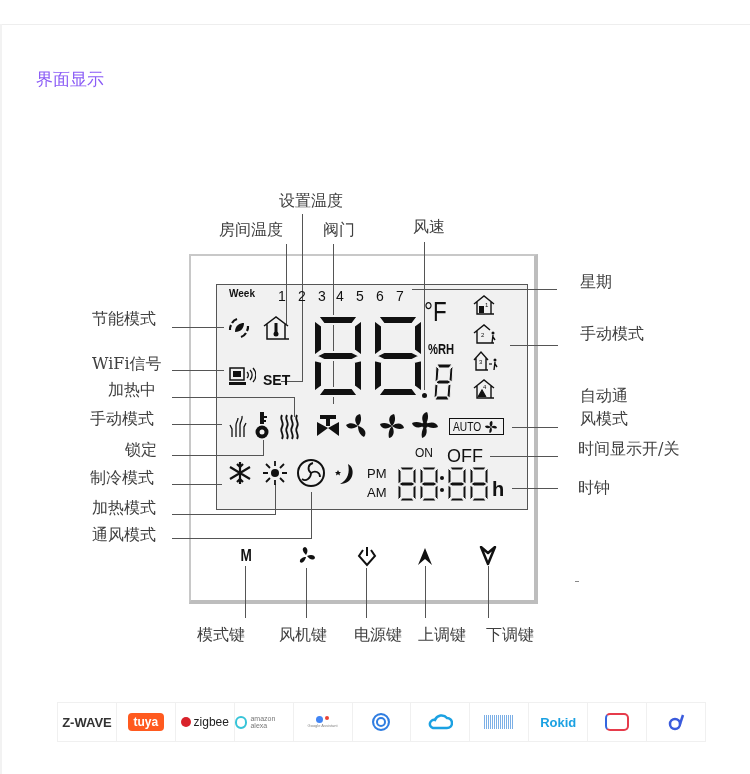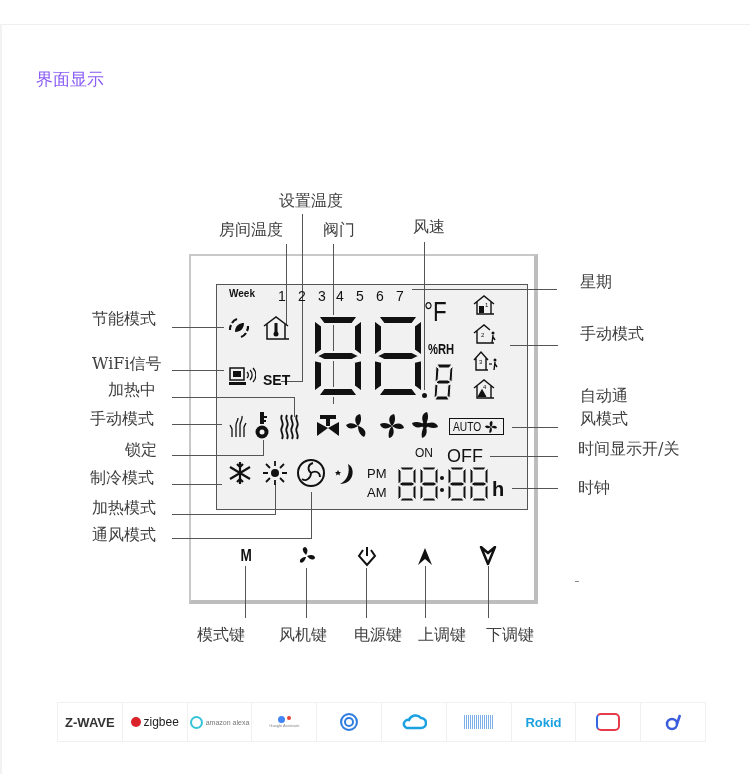--- a/index.html
+++ b/index.html
@@ -315,20 +315,23 @@
     <path d="M2,1 L9,7 L16,1 L9,18 Z" fill="none" stroke="#111" stroke-width="2.5" stroke-linejoin="round"></path>
   </svg>
 
 <div style="position:absolute;left:575px;top:581px;width:4px;height:1px;background:#888"></div>
 
 <div class="logos">
   <div class="logo">
       <span style="font-size:13px;font-weight:bold;color:#333">Z-WAVE</span>
     </div>
   <div class="logo">
+      <span style="background:#ff5a1f;color:#fff;font-weight:bold;font-size:12px;padding:2px 6px;border-radius:4px">tuya</span>
+    </div>
+  <div class="logo">
       <span style="display:inline-block;width:10px;height:10px;border-radius:50%;background:#d9222a;margin-right:3px"></span>
       <span style="font-weight:normal;font-size:12px;color:#222">zigbee</span>
     </div>
   <div class="logo">
       <span style="display:inline-block;width:9px;height:9px;border-radius:50%;border:2px solid #37c4d8;margin-right:3px"></span>
       <span style="font-size:7px;color:#777">amazon alexa</span>
     </div>
   <div class="logo">
       <div style="display:flex;flex-direction:column;align-items:center">
         <span style="display:flex;gap:2px">

